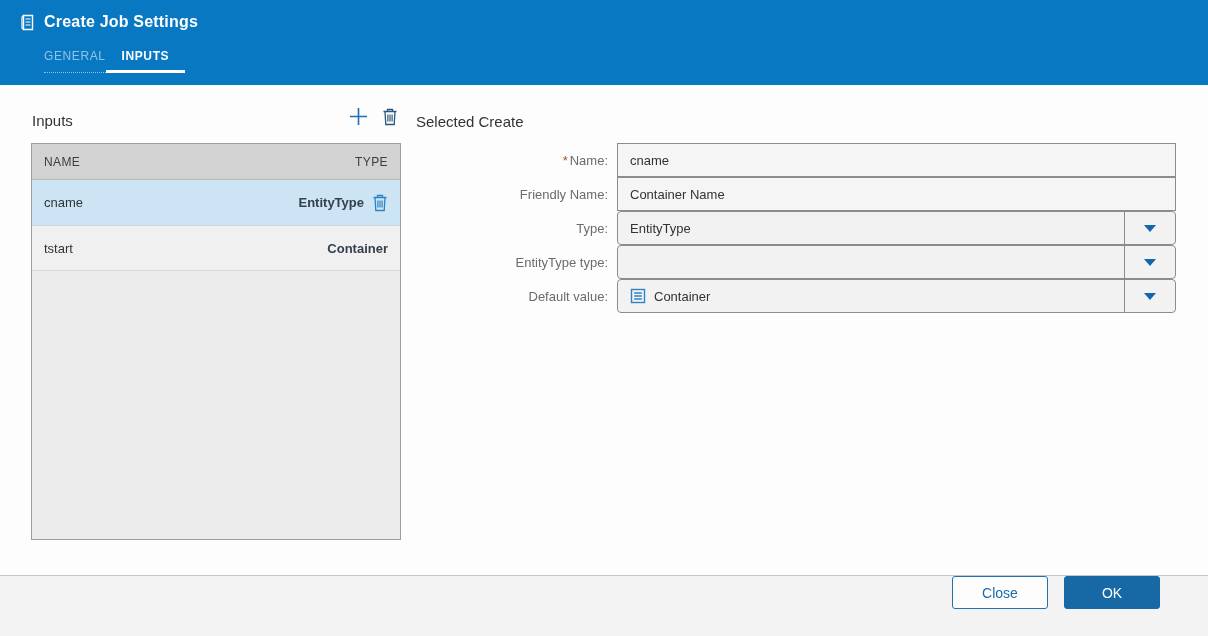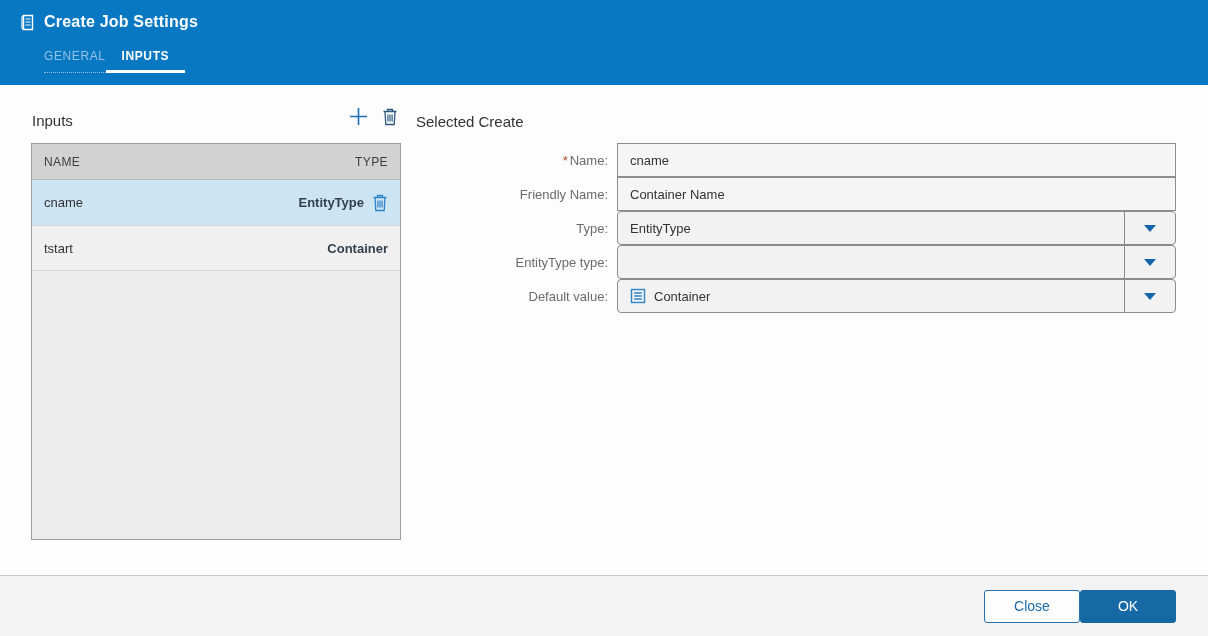--- a/index.html
+++ b/index.html
@@ -45,22 +45,22 @@
             font-family:"Liberation Sans", sans-serif; font-size:13px; color:#333; padding:0 12px; }
   .dropdown { flex:1; height:34px; background:#f2f2f2; border:1px solid #8c8c8c; border-radius:4px;
               display:flex; align-items:center; cursor:pointer; overflow:hidden; }
   .dd-value { flex:1; font-size:13px; color:#333; padding:0 12px; display:flex; align-items:center; gap:8px; }
   .dd-btn { width:51px; height:100%; border-left:1px solid #8c8c8c; display:flex; align-items:center; justify-content:center; }
   .caret { width:0; height:0; border-left:6px solid transparent; border-right:6px solid transparent; border-top:7px solid #1565a9; }
   .list-icon { display:inline-flex; }
 
   
   .ftr { position:absolute; left:0; bottom:0; width:1208px; height:61px; background:#f3f3f3;
-         border-top:1px solid #c8c8c8; display:flex; align-items:center; justify-content:flex-end;
-         padding-right:32px; }
+         border-top:1px solid #c8c8c8; display:flex; justify-content:flex-end;
+         gap:16px; padding-right:48px; }
   .btn { width:96px; height:33px; border-radius:3px; font-family:"Liberation Sans", sans-serif;
          font-size:14px; cursor:pointer; }
   .btn-close { background:#fdfdfd; border:1px solid #2471ac; color:#1a6aad; }
   .btn-ok { background:#1769a6; border:1px solid #1769a6; color:#ffffff; }
 </style>
 </head>
 <body>
 
 <div>
 

